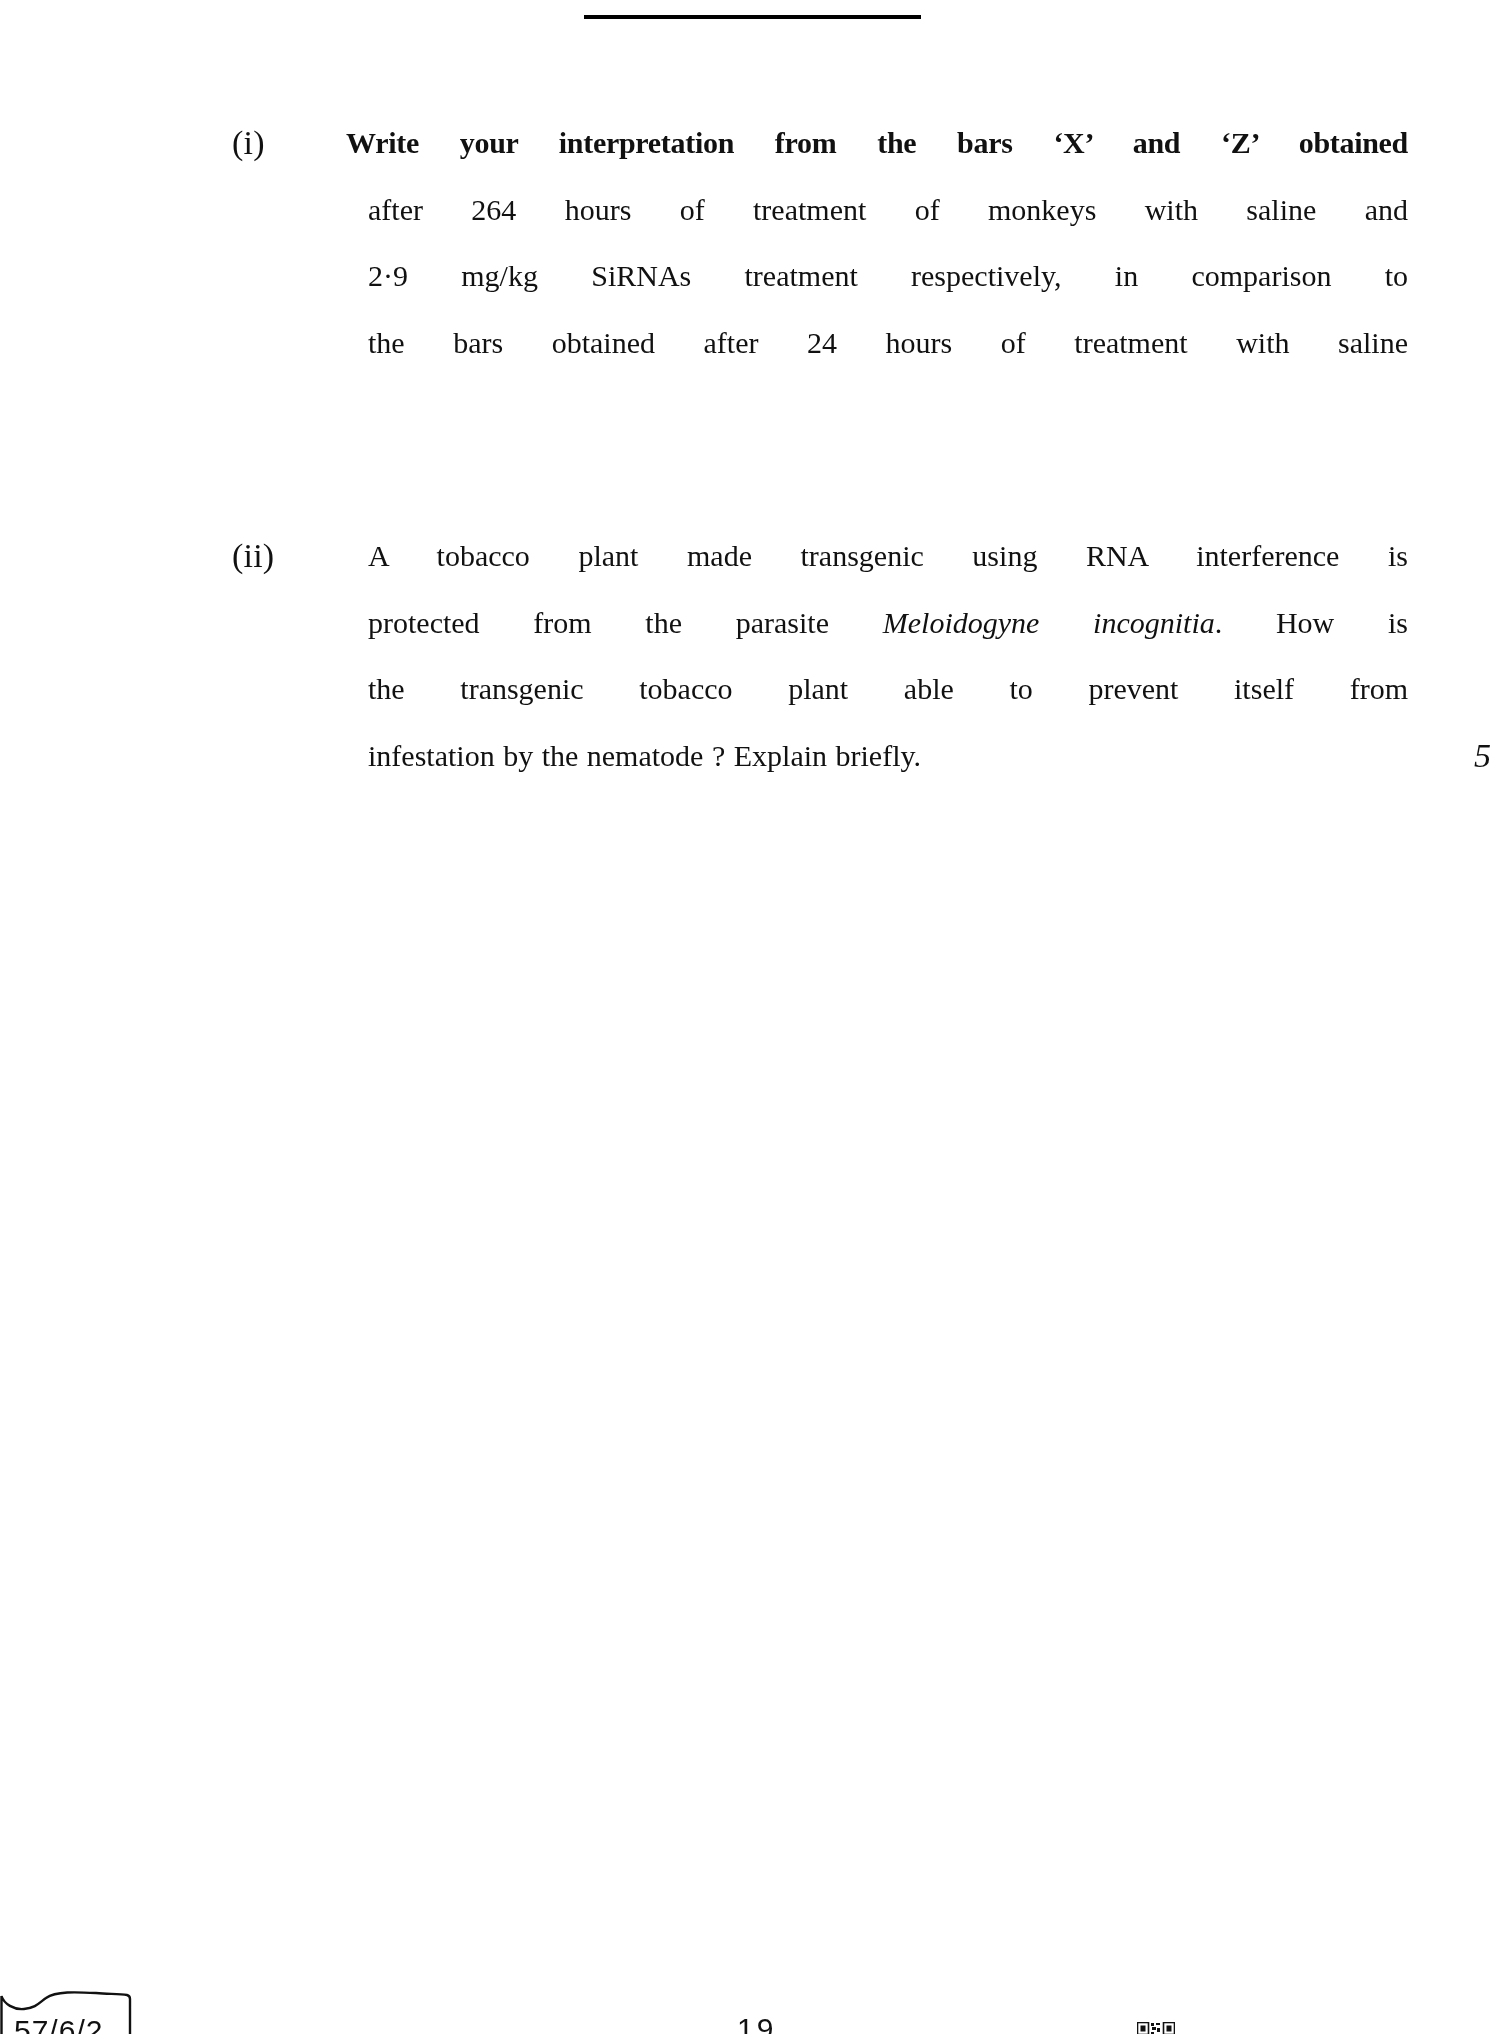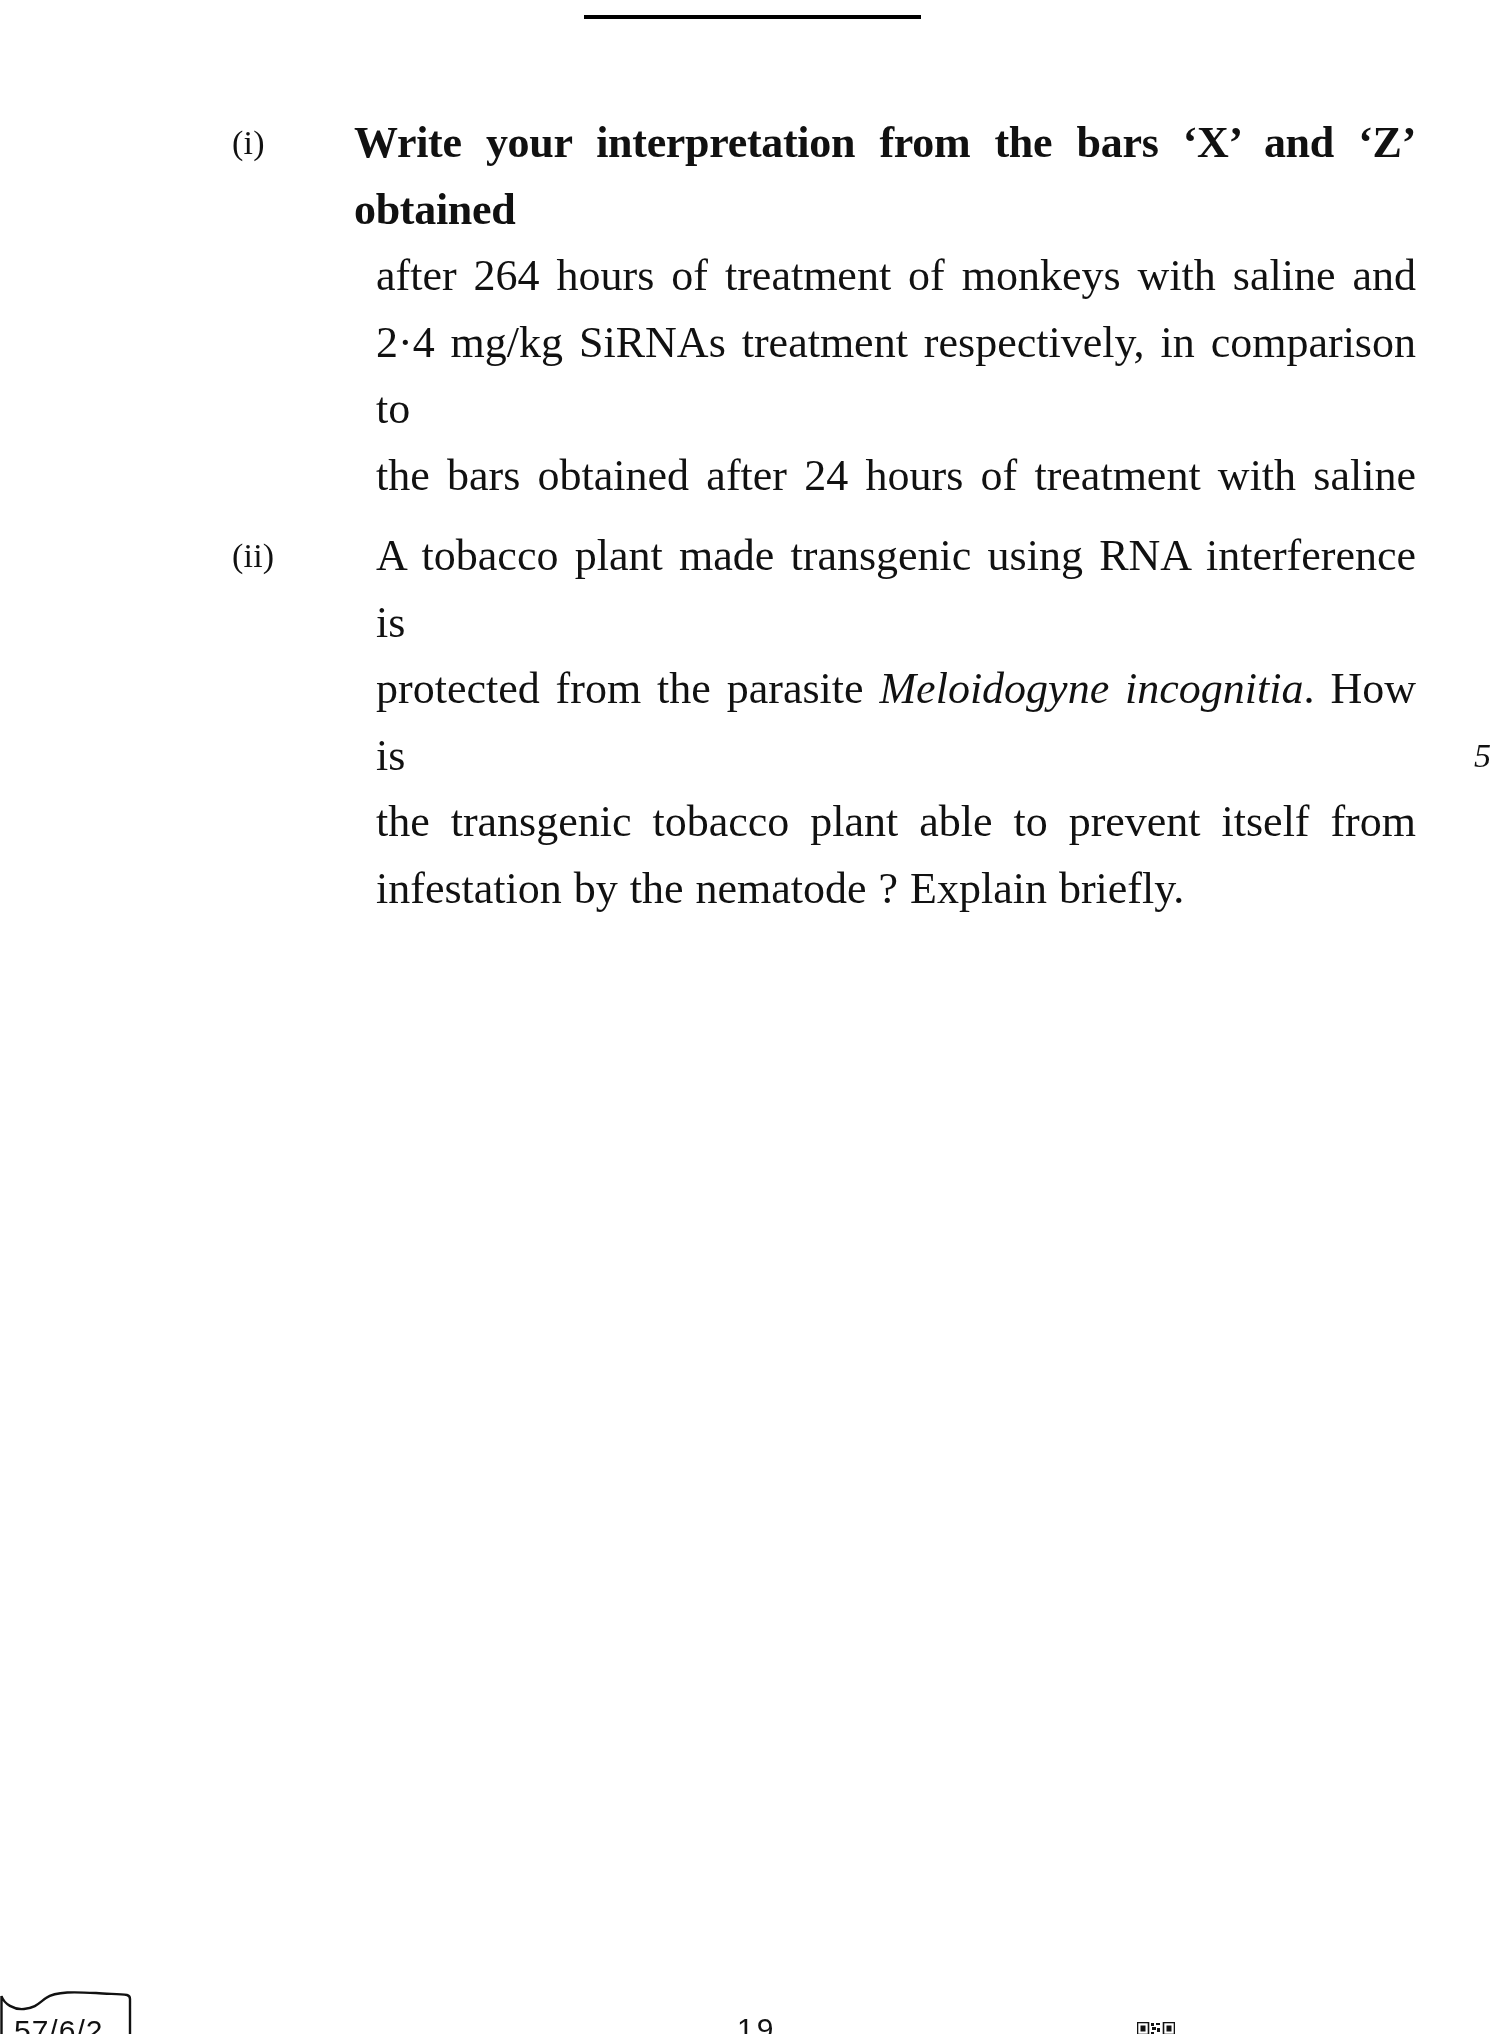--- a/index.html
+++ b/index.html
@@ -31,24 +31,24 @@
   .q-label {
     position: absolute;
     left: 232px;
     top: 0;
     font-size: 34px;
     line-height: 66.5px;
     letter-spacing: 0.2px;
   }
   .q-body {
     position: absolute;
-    left: 354px;
+    left: 346px;
     top: 0;
     width: 1062px;
-    font-size: 44px;
+    font-size: 30px;
     line-height: 66.5px;
     text-align: justify;
     text-align-last: left;
     word-spacing: 1px;
   }
   .q-body .bold-line {
     font-weight: bold;
     display: block;
     text-align: justify;
     text-align-last: justify;
@@ -117,21 +117,21 @@
 </head>
 <body>
 
 <div class="top-rule"></div>
 
 <div class="question" style="top:110px;">
   <div class="q-label">(i)</div>
   <div class="q-body">
     <span class="bold-line">Write your interpretation from the bars ‘X’ and ‘Z’ obtained</span>
     <span class="line">after 264 hours of treatment of monkeys with saline and</span>
-    <span class="line">2·4 mg/kg SiRNAs treatment respectively, in comparison to</span>
+    <span class="line">2·9 mg/kg SiRNAs treatment respectively, in comparison to</span>
     <span class="line">the bars obtained after 24 hours of treatment with saline</span>
   </div>
 </div>
 
 <div class="question" style="top:523px;">
   <div class="q-label">(ii)</div>
   <div class="q-body">
     <span class="line">A tobacco plant made transgenic using RNA interference is</span>
     <span class="line"><span>protected from the parasite </span><em>Meloidogyne incognitia</em><span>. How is</span></span>
     <span class="line">the transgenic tobacco plant able to prevent itself from</span>

